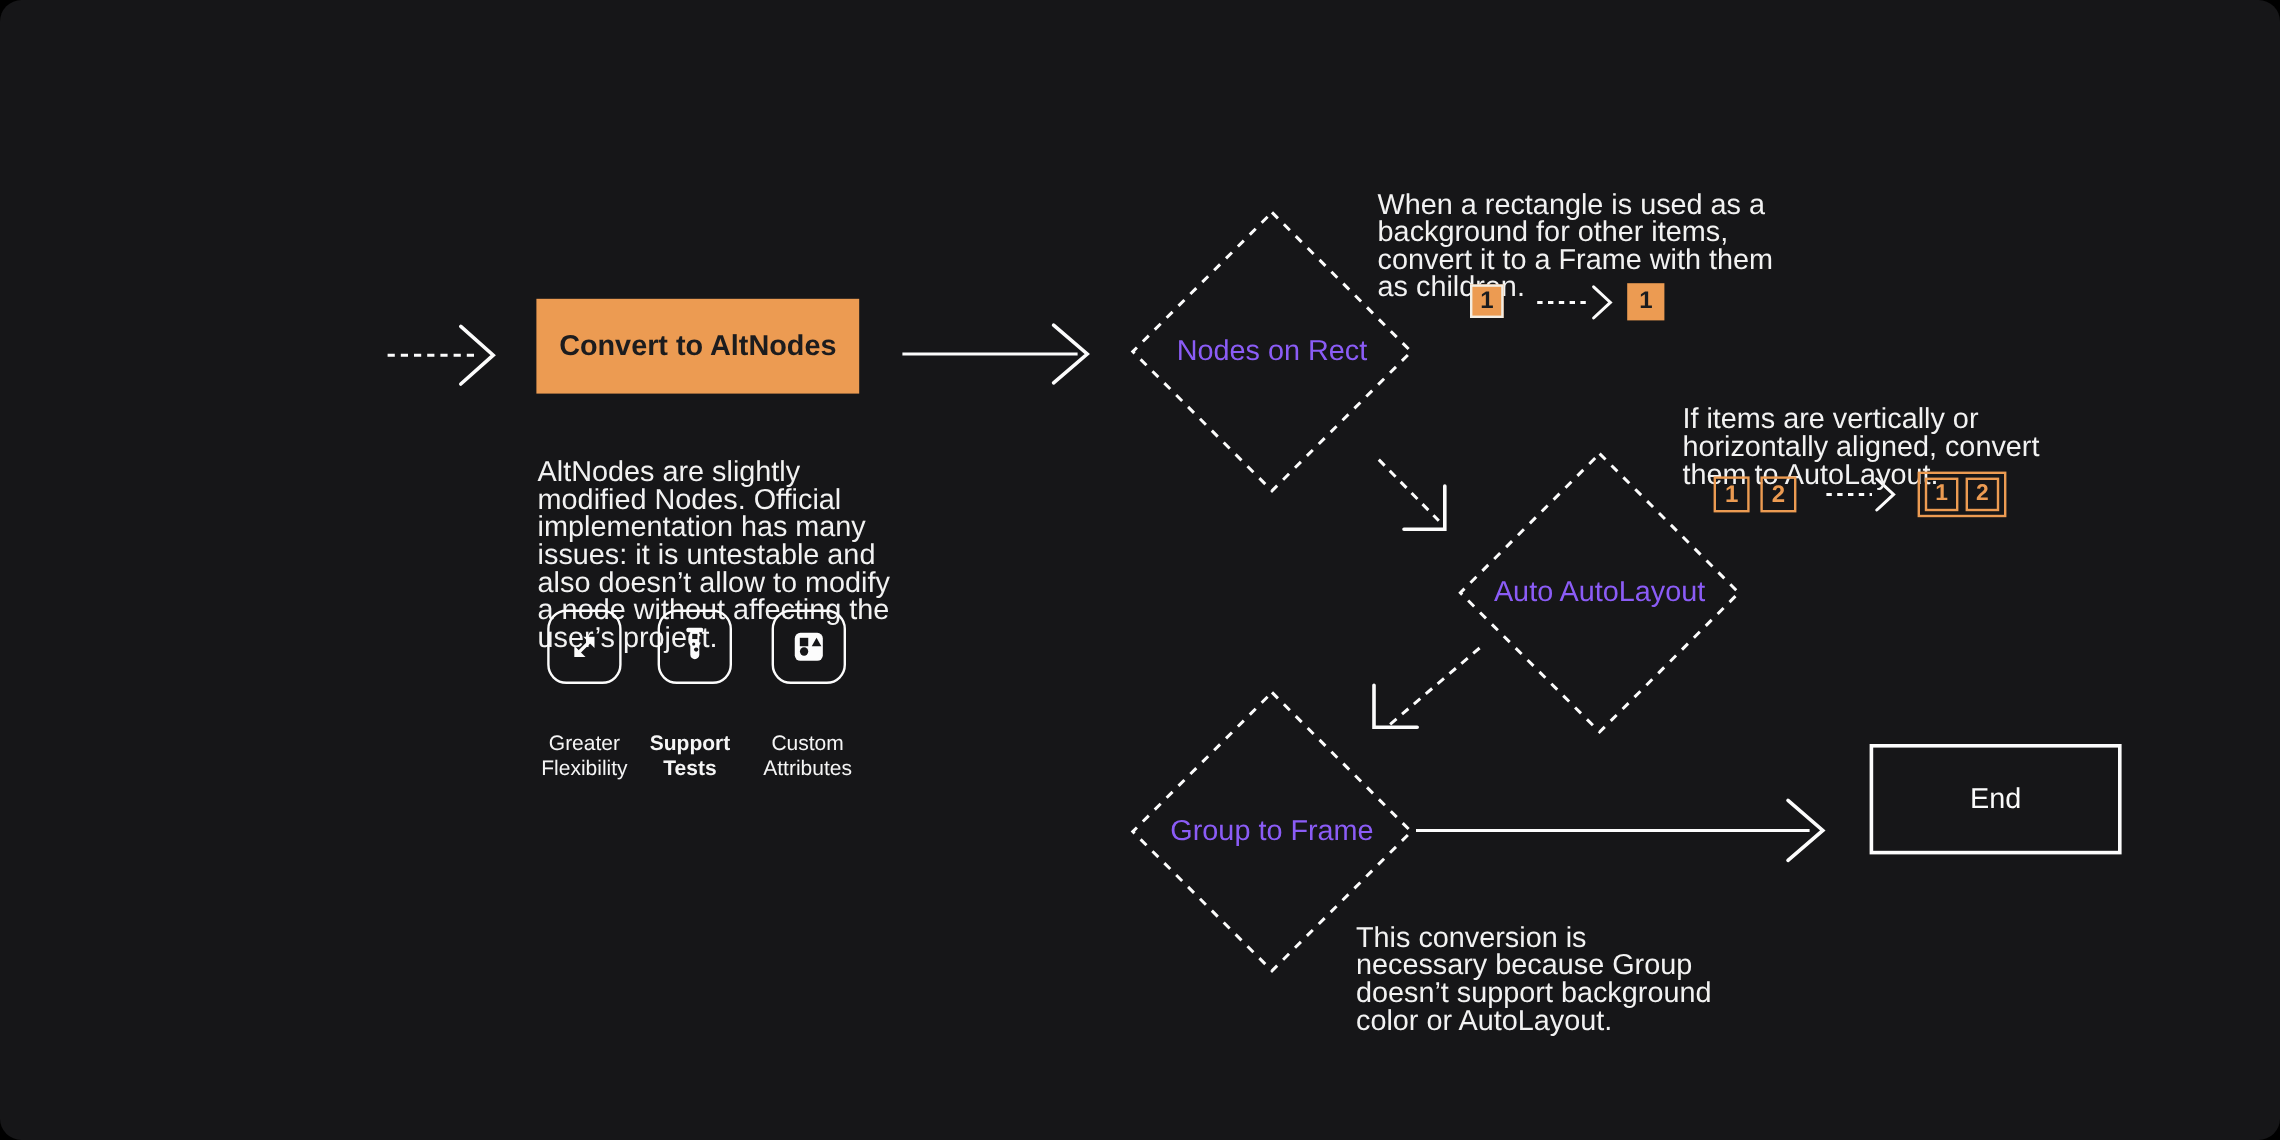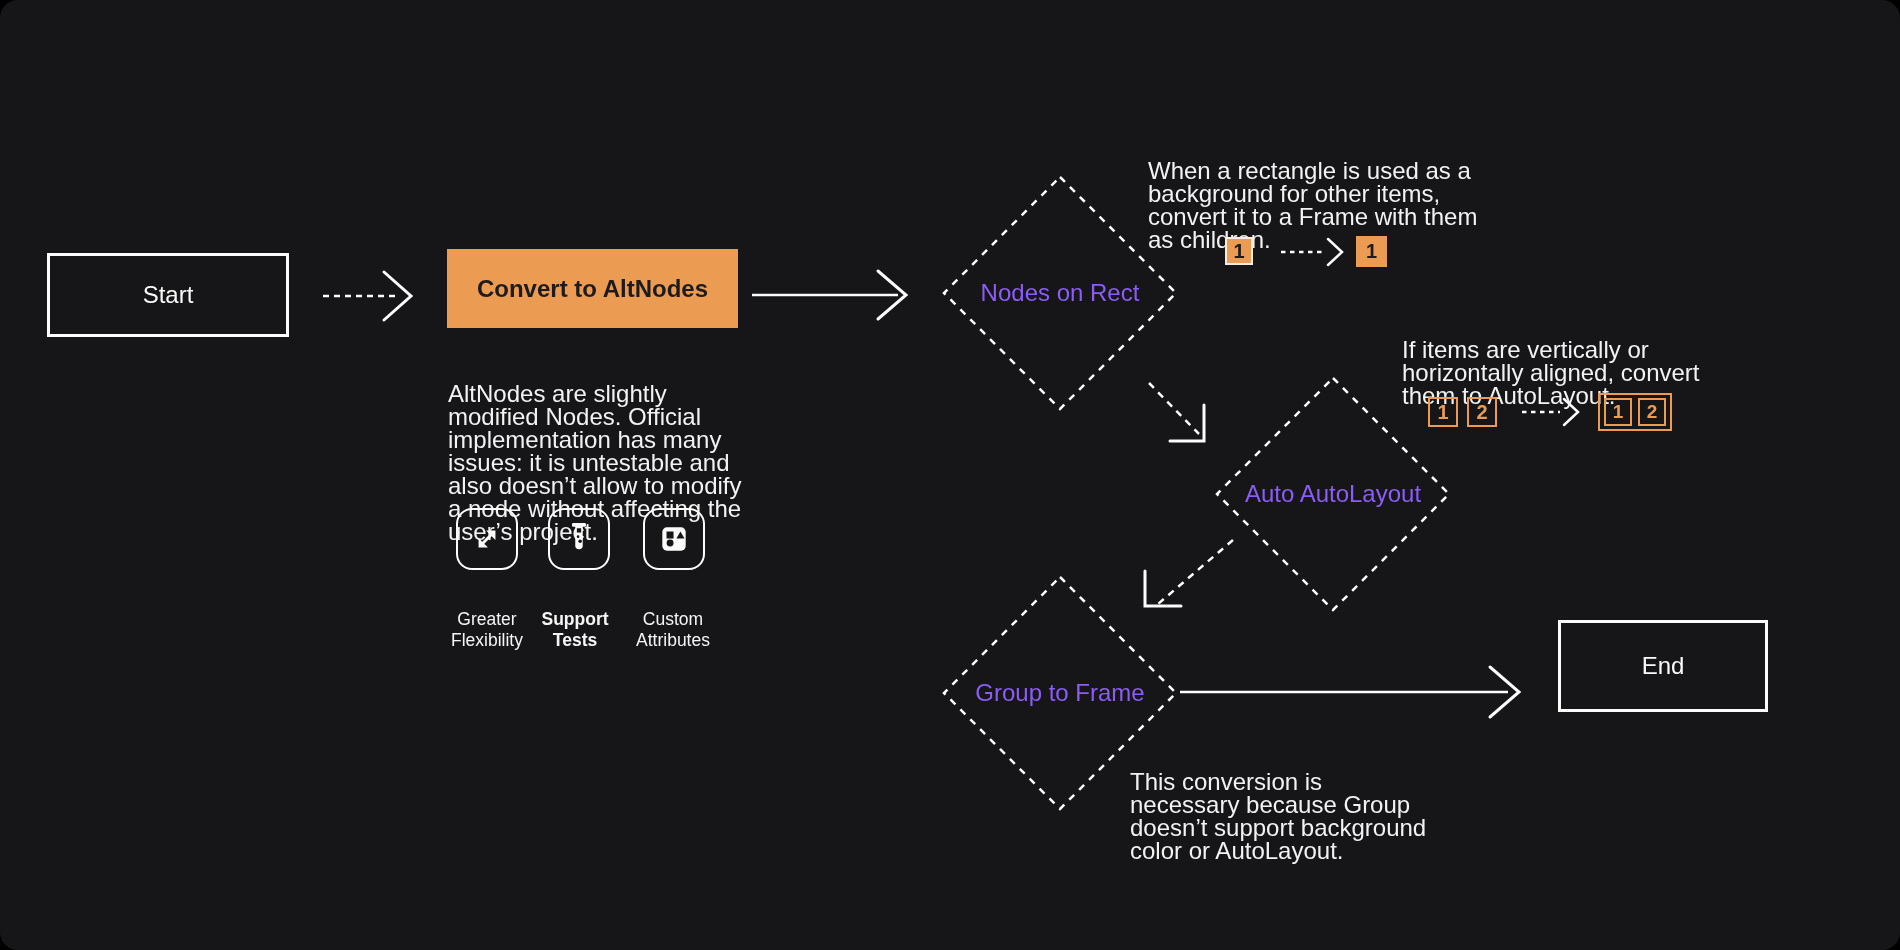--- a/index.html
+++ b/index.html
@@ -12,21 +12,21 @@
   .page-title{
     left:48px;top:38px;font-size:47px;font-weight:bold;letter-spacing:-0.5px;color:#FAFAFA;
   }
   .node-rect{
     border:3px solid #FCFCFC;display:flex;align-items:center;justify-content:center;
     font-size:24px;font-weight:500;color:#FAFAFA;box-sizing:border-box;background:transparent;
   }
   .node-start{left:47px;top:253px;width:242px;height:84px;}
   .node-end{left:1558px;top:620px;width:210px;height:92px;}
   .node-process{
-    left:447px;top:249px;width:291px;height:79px;background:#EC9B52;border:none;
+    left:447px;top:249px;width:269px;height:79px;background:#EC9B52;border:none;
     color:#1C1C1E;font-weight:600;font-size:24px;display:flex;align-items:center;justify-content:center;
   }
   .diamond-label{
     transform:translate(-50%,-50%);font-size:24px;font-weight:500;color:#8b5cf6;white-space:nowrap;text-align:center;
   }
   .note{
     font-size:24px;line-height:23px;color:#F2F2F2;font-weight:400;
   }
   .desc{left:448px;top:354px;width:310px;margin-top:28px;}
   .note-1{left:1148px;top:159px;width:330px;}
@@ -98,23 +98,20 @@
       <polyline points="1328,239 1342,252 1328,265" fill="none" stroke="#FCFCFC" stroke-width="2.5" stroke-linecap="round"></polyline>
     </g>
 
     <g>
       <line x1="1522" y1="412" x2="1560" y2="412" stroke="#FCFCFC" stroke-width="2.5" stroke-dasharray="4.5 4.5"></line>
       <polyline points="1564,399 1578,412 1564,425" fill="none" stroke="#FCFCFC" stroke-width="2.5" stroke-linecap="round"></polyline>
     </g>
   </svg>
 
 
-  <div class="abs node-rect node-start">
-    <span>Start</span>
-  </div>
 
   <div class="abs node-process">
     <span>Convert to AltNodes</span>
   </div>
 
   <div class="abs note desc">AltNodes are slightly modified Nodes. Official implementation has many issues: it is untestable and also doesn’t allow to modify a node without affecting the user’s project.</div>
 
   <div class="abs feature-card" style="left:456px;">
     <svg width="62" height="62" viewBox="0 0 62 62">
       <line x1="26" y1="36" x2="36" y2="26" stroke="#FCFCFC" stroke-width="3" stroke-linecap="round"></line>

